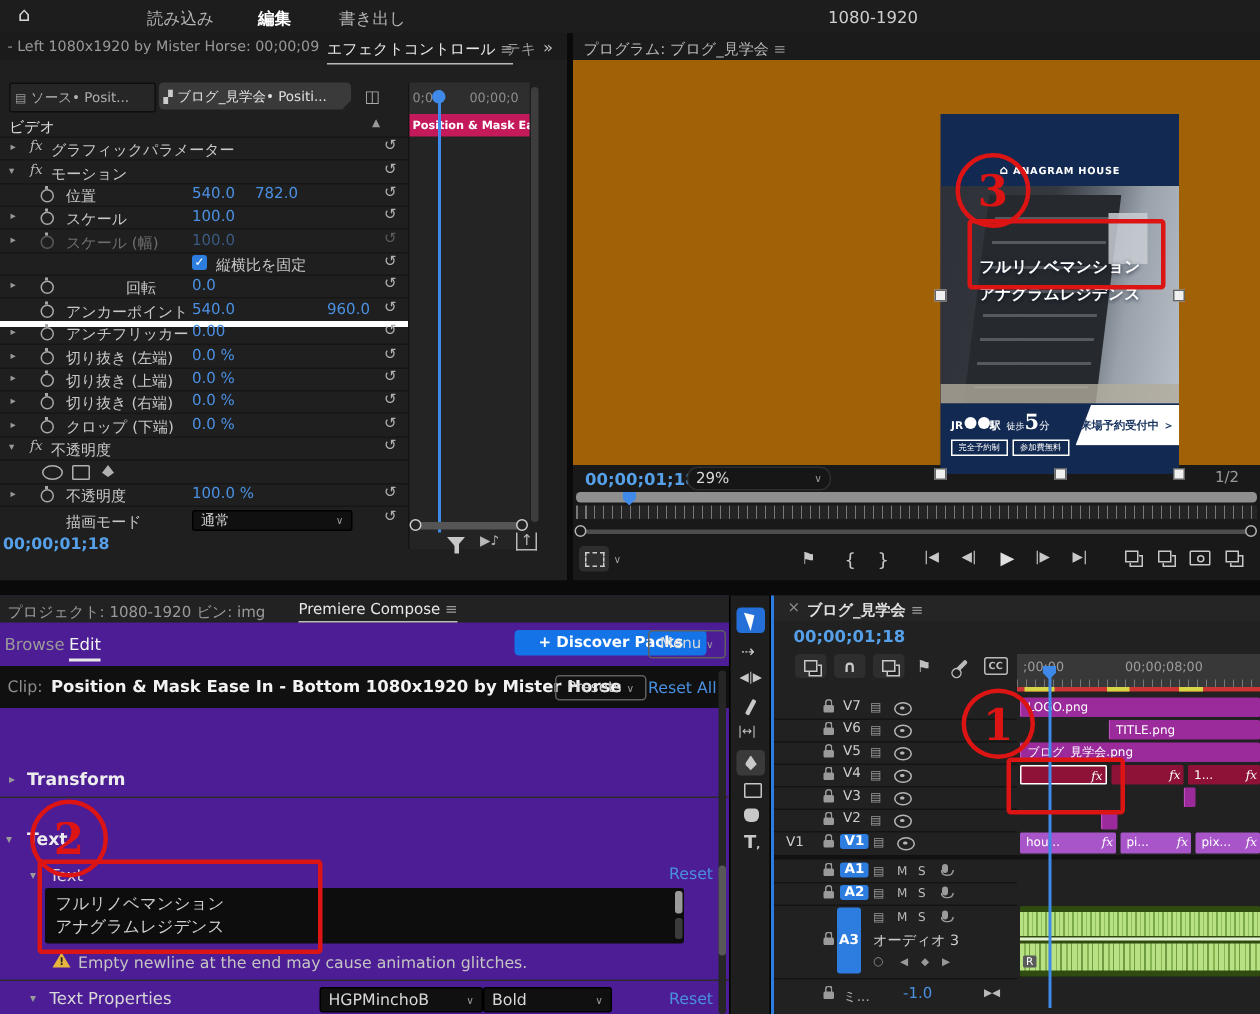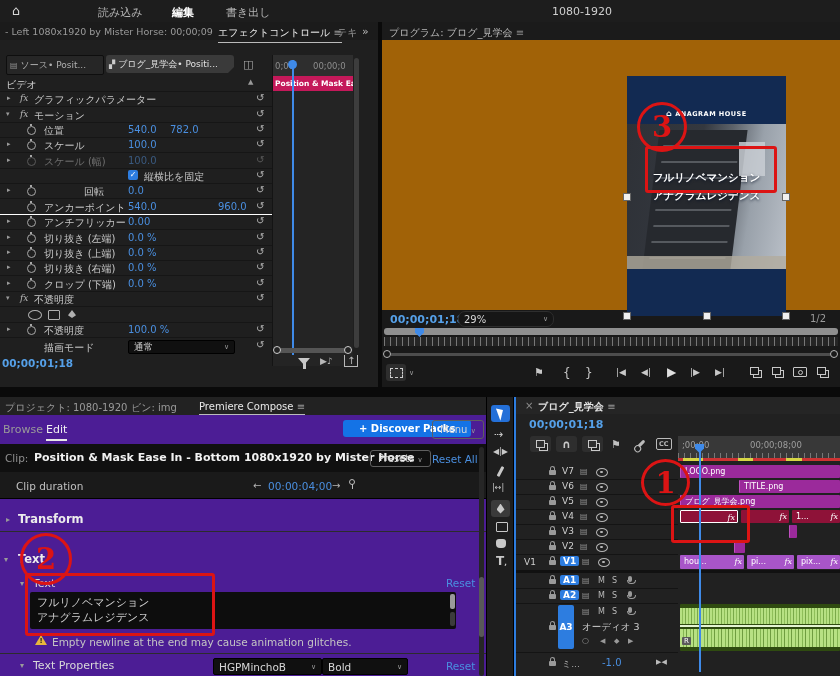--- a/index.html
+++ b/index.html
@@ -137,21 +137,21 @@
     </div>
 
     <div class="p" style="left:0;top:161px;width:272px;height:15px;border-bottom:1px solid #161616;">
       <span class="exp" style="left:7px;top:3px;">▸</span>
       <span class="sw" style="left:27px;top:4px;"></span>
       <span class="tx" style="left:44px;top:2px;padding-left:40px;">回転</span>
       <span class="tx blue" style="left:128px;top:2px;">0.0</span>
       <span class="reset-ic">↺</span>
     </div>
 
-    <div class="p" style="left:0;top:177px;width:272px;height:15px;border-bottom:1px solid #ffffff;">
+    <div class="p" style="left:0;top:177px;width:272px;height:15px;border-bottom:4px solid #ffffff;">
       <span class="sw" style="left:27px;top:4px;"></span>
       <span class="tx" style="left:44px;top:2px;">アンカーポイント</span>
       <span class="tx blue" style="left:128px;top:2px;">540.0</span>
       <span class="tx blue" style="left:170px;top:2px;margin-left:48px;">960.0</span>
       <span class="reset-ic">↺</span>
     </div>
 
     <div class="p" style="left:0;top:192px;width:272px;height:15px;border-bottom:1px solid #161616;">
       <span class="exp" style="left:7px;top:3px;">▸</span>
       <span class="sw" style="left:27px;top:4px;"></span>
@@ -259,20 +259,36 @@
         <div class="p" style="left:0;top:48px;width:159px;height:145px;background:linear-gradient(100deg,#2e3137 0%,#34383f 42%,#5d636b 58%,#99a1aa 75%,#bac0c8 100%);">
           <div class="p" style="left:24px;top:6px;width:88px;height:139px;background:#26292e;transform:skewX(-7deg);"></div>
           <div class="p" style="left:30px;top:10px;width:76px;height:125px;background:repeating-linear-gradient(0deg,rgba(210,216,222,.28) 0 2px,transparent 2px 16px);transform:skewX(-7deg);"></div>
           <div class="p" style="left:112px;top:18px;width:26px;height:34px;background:#c9ced3;opacity:.85;"></div>
           <div class="p" style="left:0;top:132px;width:159px;height:13px;background:#b2ab9d;opacity:.8;"></div>
         </div>
 
         <div class="tx" style="left:0;top:95px;width:159px;text-align:center;color:#fff;font-size:10.5px;font-weight:bold;font-family:'DejaVu Serif',serif;text-shadow:0 1px 3px rgba(5,15,35,.9);">フルリノベマンション</div>
         <div class="tx" style="left:0;top:113px;width:159px;text-align:center;color:#fff;font-size:10.5px;font-weight:bold;font-family:'DejaVu Serif',serif;text-shadow:0 1px 3px rgba(5,15,35,.9);">アナグラムレジデンス</div>
 
+        <div class="p" style="left:0;top:193px;width:159px;height:47px;background:#122a52;">
+          <div class="tx" style="left:7px;top:5px;color:#fff;display:flex;align-items:baseline;">
+            <span style="font-size:7px;font-weight:bold;">JR</span>
+            <span class="dot"></span>
+              <span class="dot"></span>
+            <span style="font-size:7px;font-weight:bold;">駅</span>
+            <span style="font-size:6px;margin-left:4px;">徒歩</span>
+            <span style="font-size:14px;font-family:'DejaVu Serif',serif;font-weight:bold;">5</span>
+            <span style="font-size:7px;">分</span>
+          </div>
+          <span class="tx" style="left:7px;top:24px;font-size:5.5px;color:#fff;border:1px solid #fff;padding:1px 4px;">完全予約制</span>
+          <span class="tx" style="left:48px;top:24px;font-size:5.5px;color:#fff;border:1px solid #fff;padding:1px 4px;">参加費無料</span>
+          <div class="p" style="left:90px;top:1px;width:69px;height:27px;background:#fff;clip-path:polygon(15% 0,100% 0,100% 100%,0 100%);display:flex;align-items:center;justify-content:center;">
+            <span style="color:#16325e;font-size:7.5px;font-weight:bold;font-family:'DejaVu Serif',serif;">来場予約受付中 ＞</span>
+          </div>
+        </div>
       </div>
 
       <span class="handle" style="left:241px;top:153px;"></span>
       <span class="handle" style="left:400px;top:153px;"></span>
       <span class="handle" style="left:241px;top:272px;"></span>
       <span class="handle" style="left:321px;top:272px;"></span>
       <span class="handle" style="left:400px;top:272px;"></span>
     </div>
 
     <span class="tx tcblue" style="left:8px;top:291px;font-size:11px;">00;00;01;18</span>
@@ -320,27 +336,20 @@
       <span class="tx" style="left:46px;top:8px;color:#f0f0f0;font-size:11px;border-bottom:2px solid #e8e8e8;padding-bottom:3px;">Edit</span>
       <span class="tx" style="left:343px;top:5px;background:#1473e6;color:#fff;font-size:10px;font-weight:bold;padding:3px 16px;border-radius:3px;">+ Discover Packs</span>
       <span class="tx" style="left:432px;top:5px;border:1px solid #5f5f5f;color:#d8d8d8;font-size:10px;padding:3px 7px;border-radius:3px;"><span>Menu</span> <span style="font-size:7px;color:#999;">∨</span></span>
     </div>
     <div class="p" style="left:0;top:47px;width:486px;height:28px;background:#101010;">
       <span class="tx" style="left:5px;top:8px;color:#8f8f8f;font-size:10.5px;">Clip:</span>
       <span class="tx" style="left:34px;top:7px;color:#f2f2f2;font-size:11px;font-weight:bold;">Position &amp; Mask Ease In - Bottom 1080x1920 by Mister Horse</span>
       <span class="tx" style="left:370px;top:6px;border:1px solid #5f5f5f;color:#d8d8d8;font-size:10px;padding:2px 7px;border-radius:3px;"><span>Presets</span> <span style="font-size:7px;color:#999;">∨</span></span>
       <span class="tx blue" style="left:432px;top:9px;font-size:10.5px;">Reset All</span>
     </div>
-    <div class="p" style="left:0;top:75px;width:486px;height:26px;background:#1a1a1a;border-bottom:1px solid #000;">
-      <span class="tx" style="left:16px;top:8px;color:#c0c0c0;font-size:10.5px;">Clip duration</span>
-      <span class="tx" style="left:253px;top:8px;color:#b5b5b5;font-size:10px;">←</span>
-      <span class="tx blue" style="left:268px;top:8px;font-size:10.5px;">00:00:04;00</span>
-      <span class="tx" style="left:332px;top:8px;color:#b5b5b5;font-size:10px;">→</span>
-      <span class="pin" style="left:349px;top:7px;"></span>
-    </div>
     <div class="p" style="left:0;top:112px;width:486px;height:22px;border-bottom:1px solid #2c2c2c;">
       <span class="exp" style="left:6px;top:6px;font-size:8px;">▸</span>
       <span class="tx" style="left:18px;top:3px;color:#ececec;font-size:11.5px;font-weight:bold;">Transform</span>
     </div>
     <div class="p" style="left:0;top:152px;width:486px;height:20px;">
       <span class="exp" style="left:4px;top:6px;font-size:8px;">▾</span>
       <span class="tx" style="left:18px;top:3px;color:#ececec;font-size:11.5px;font-weight:bold;">Text</span>
     </div>
     <div class="p" style="left:0;top:178px;width:486px;height:16px;">
       <span class="exp" style="left:20px;top:4px;font-size:8px;">▾</span>

